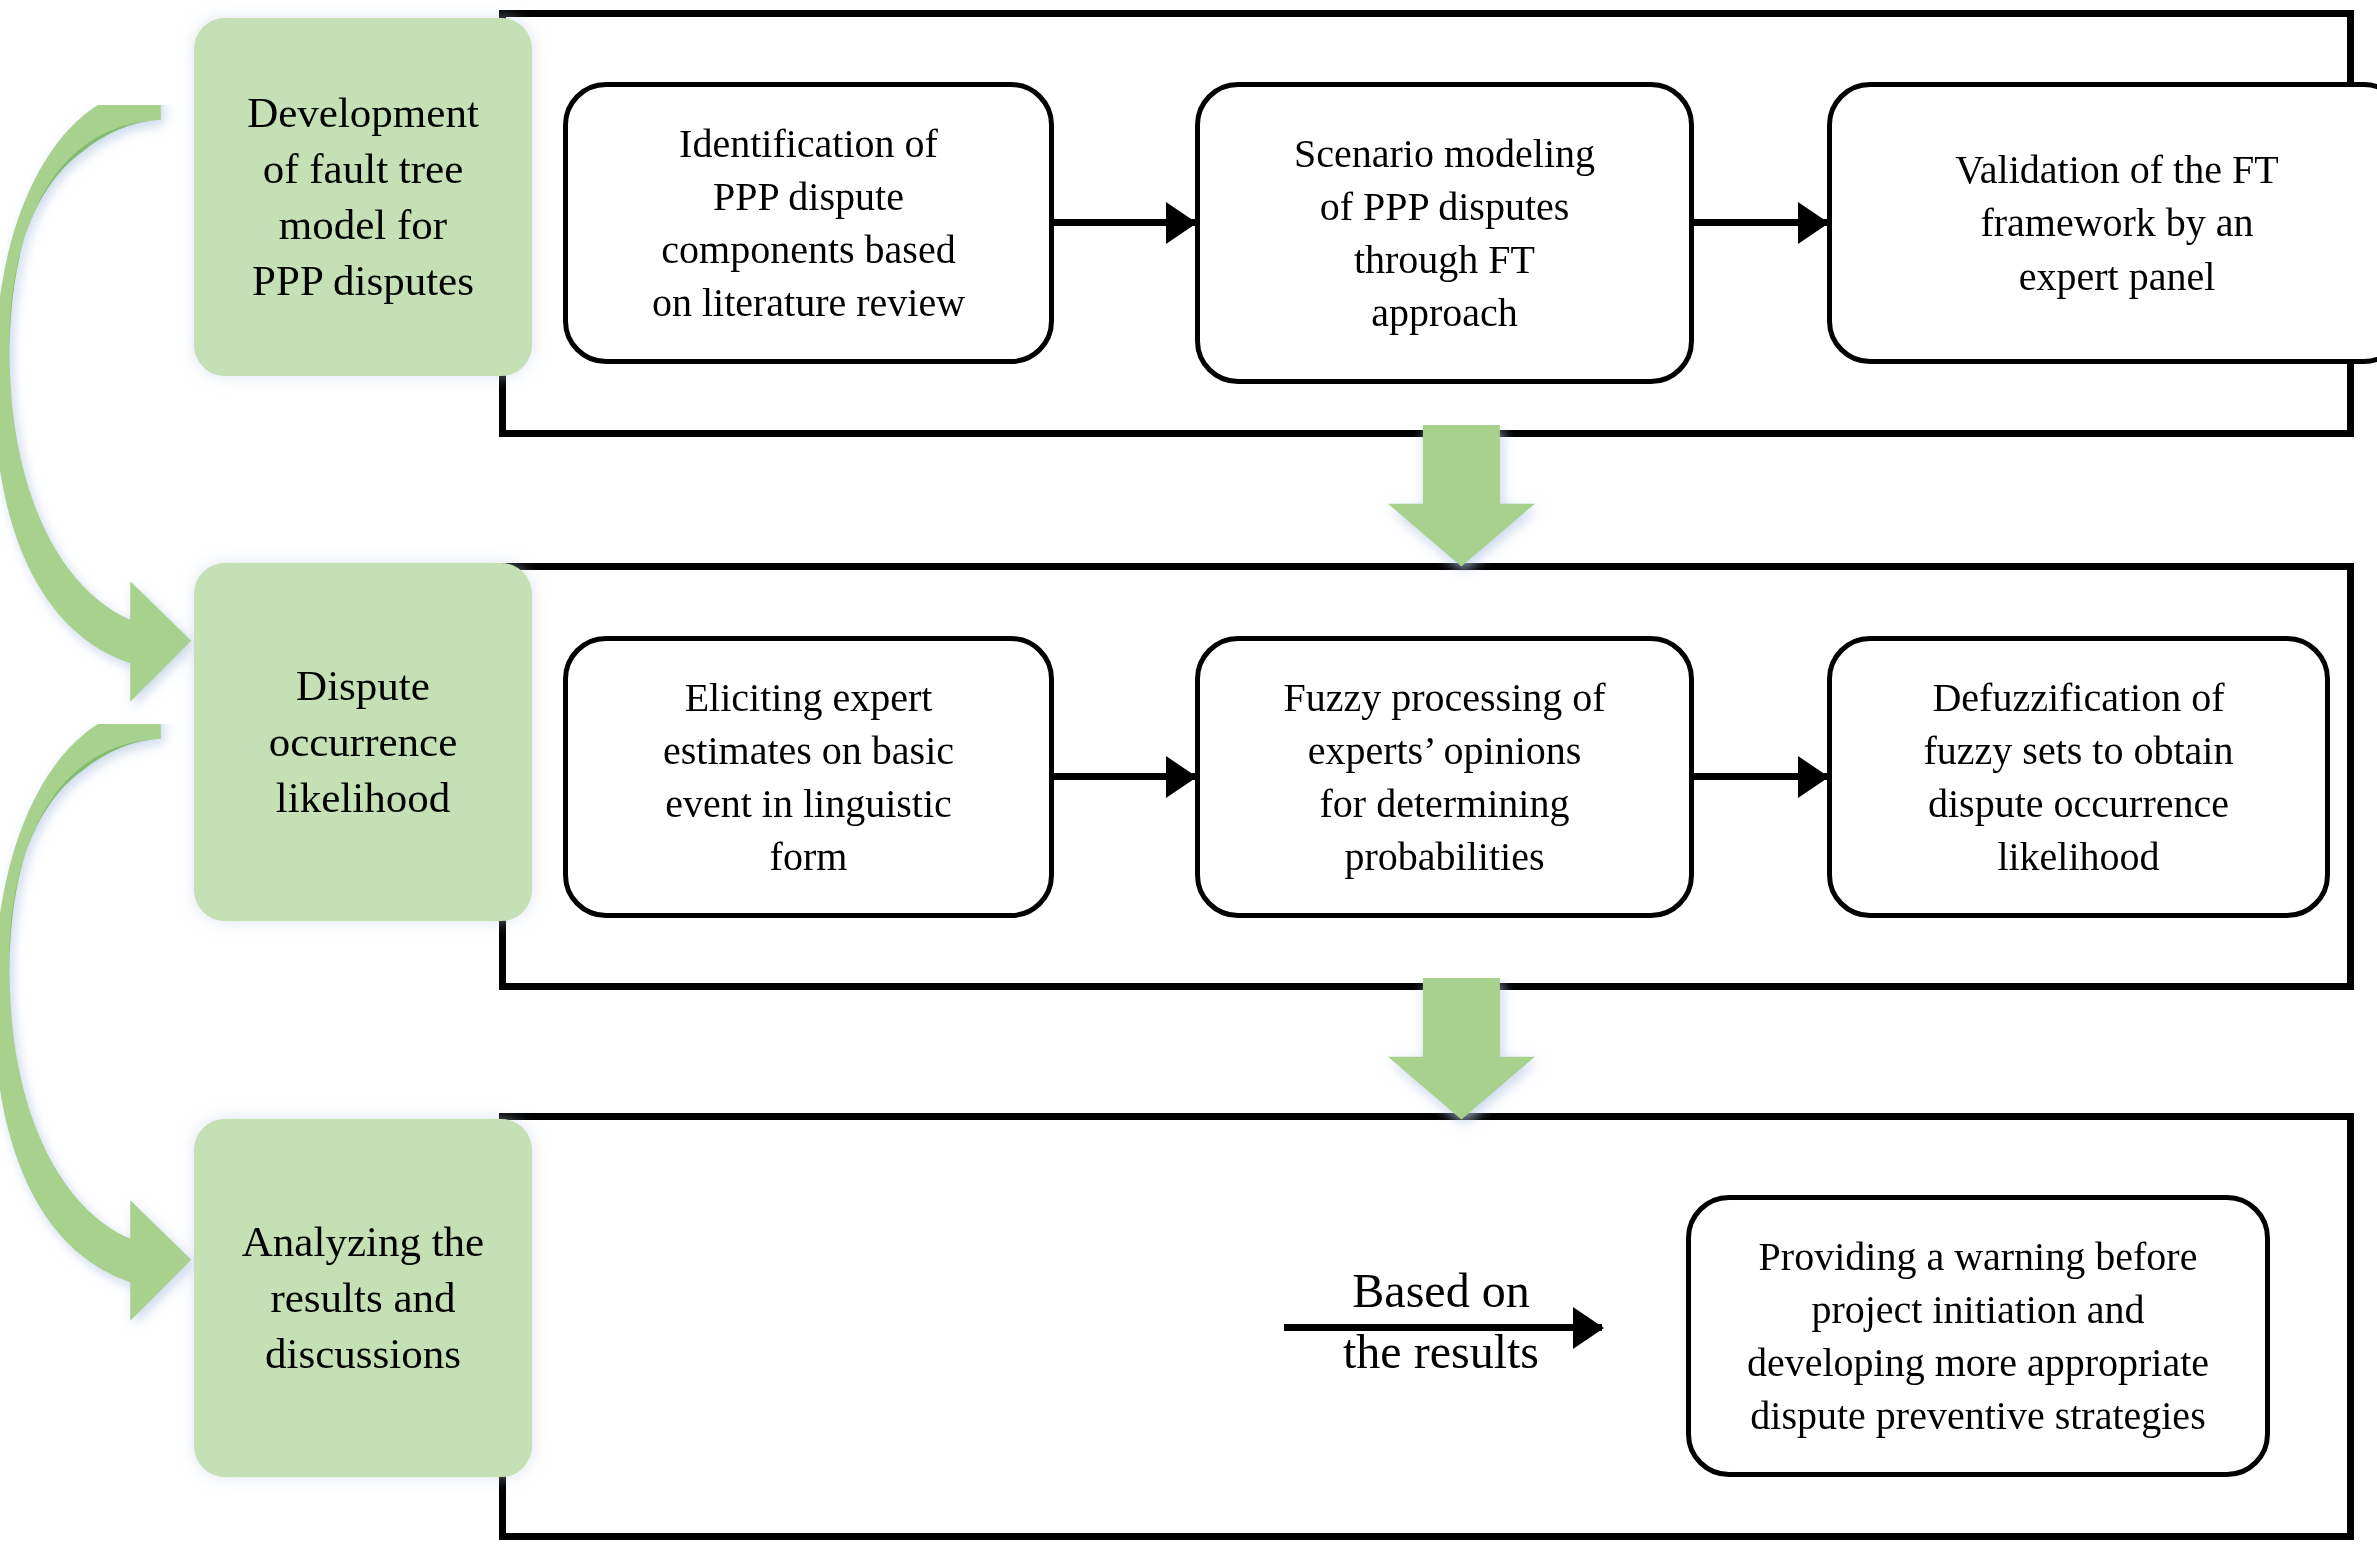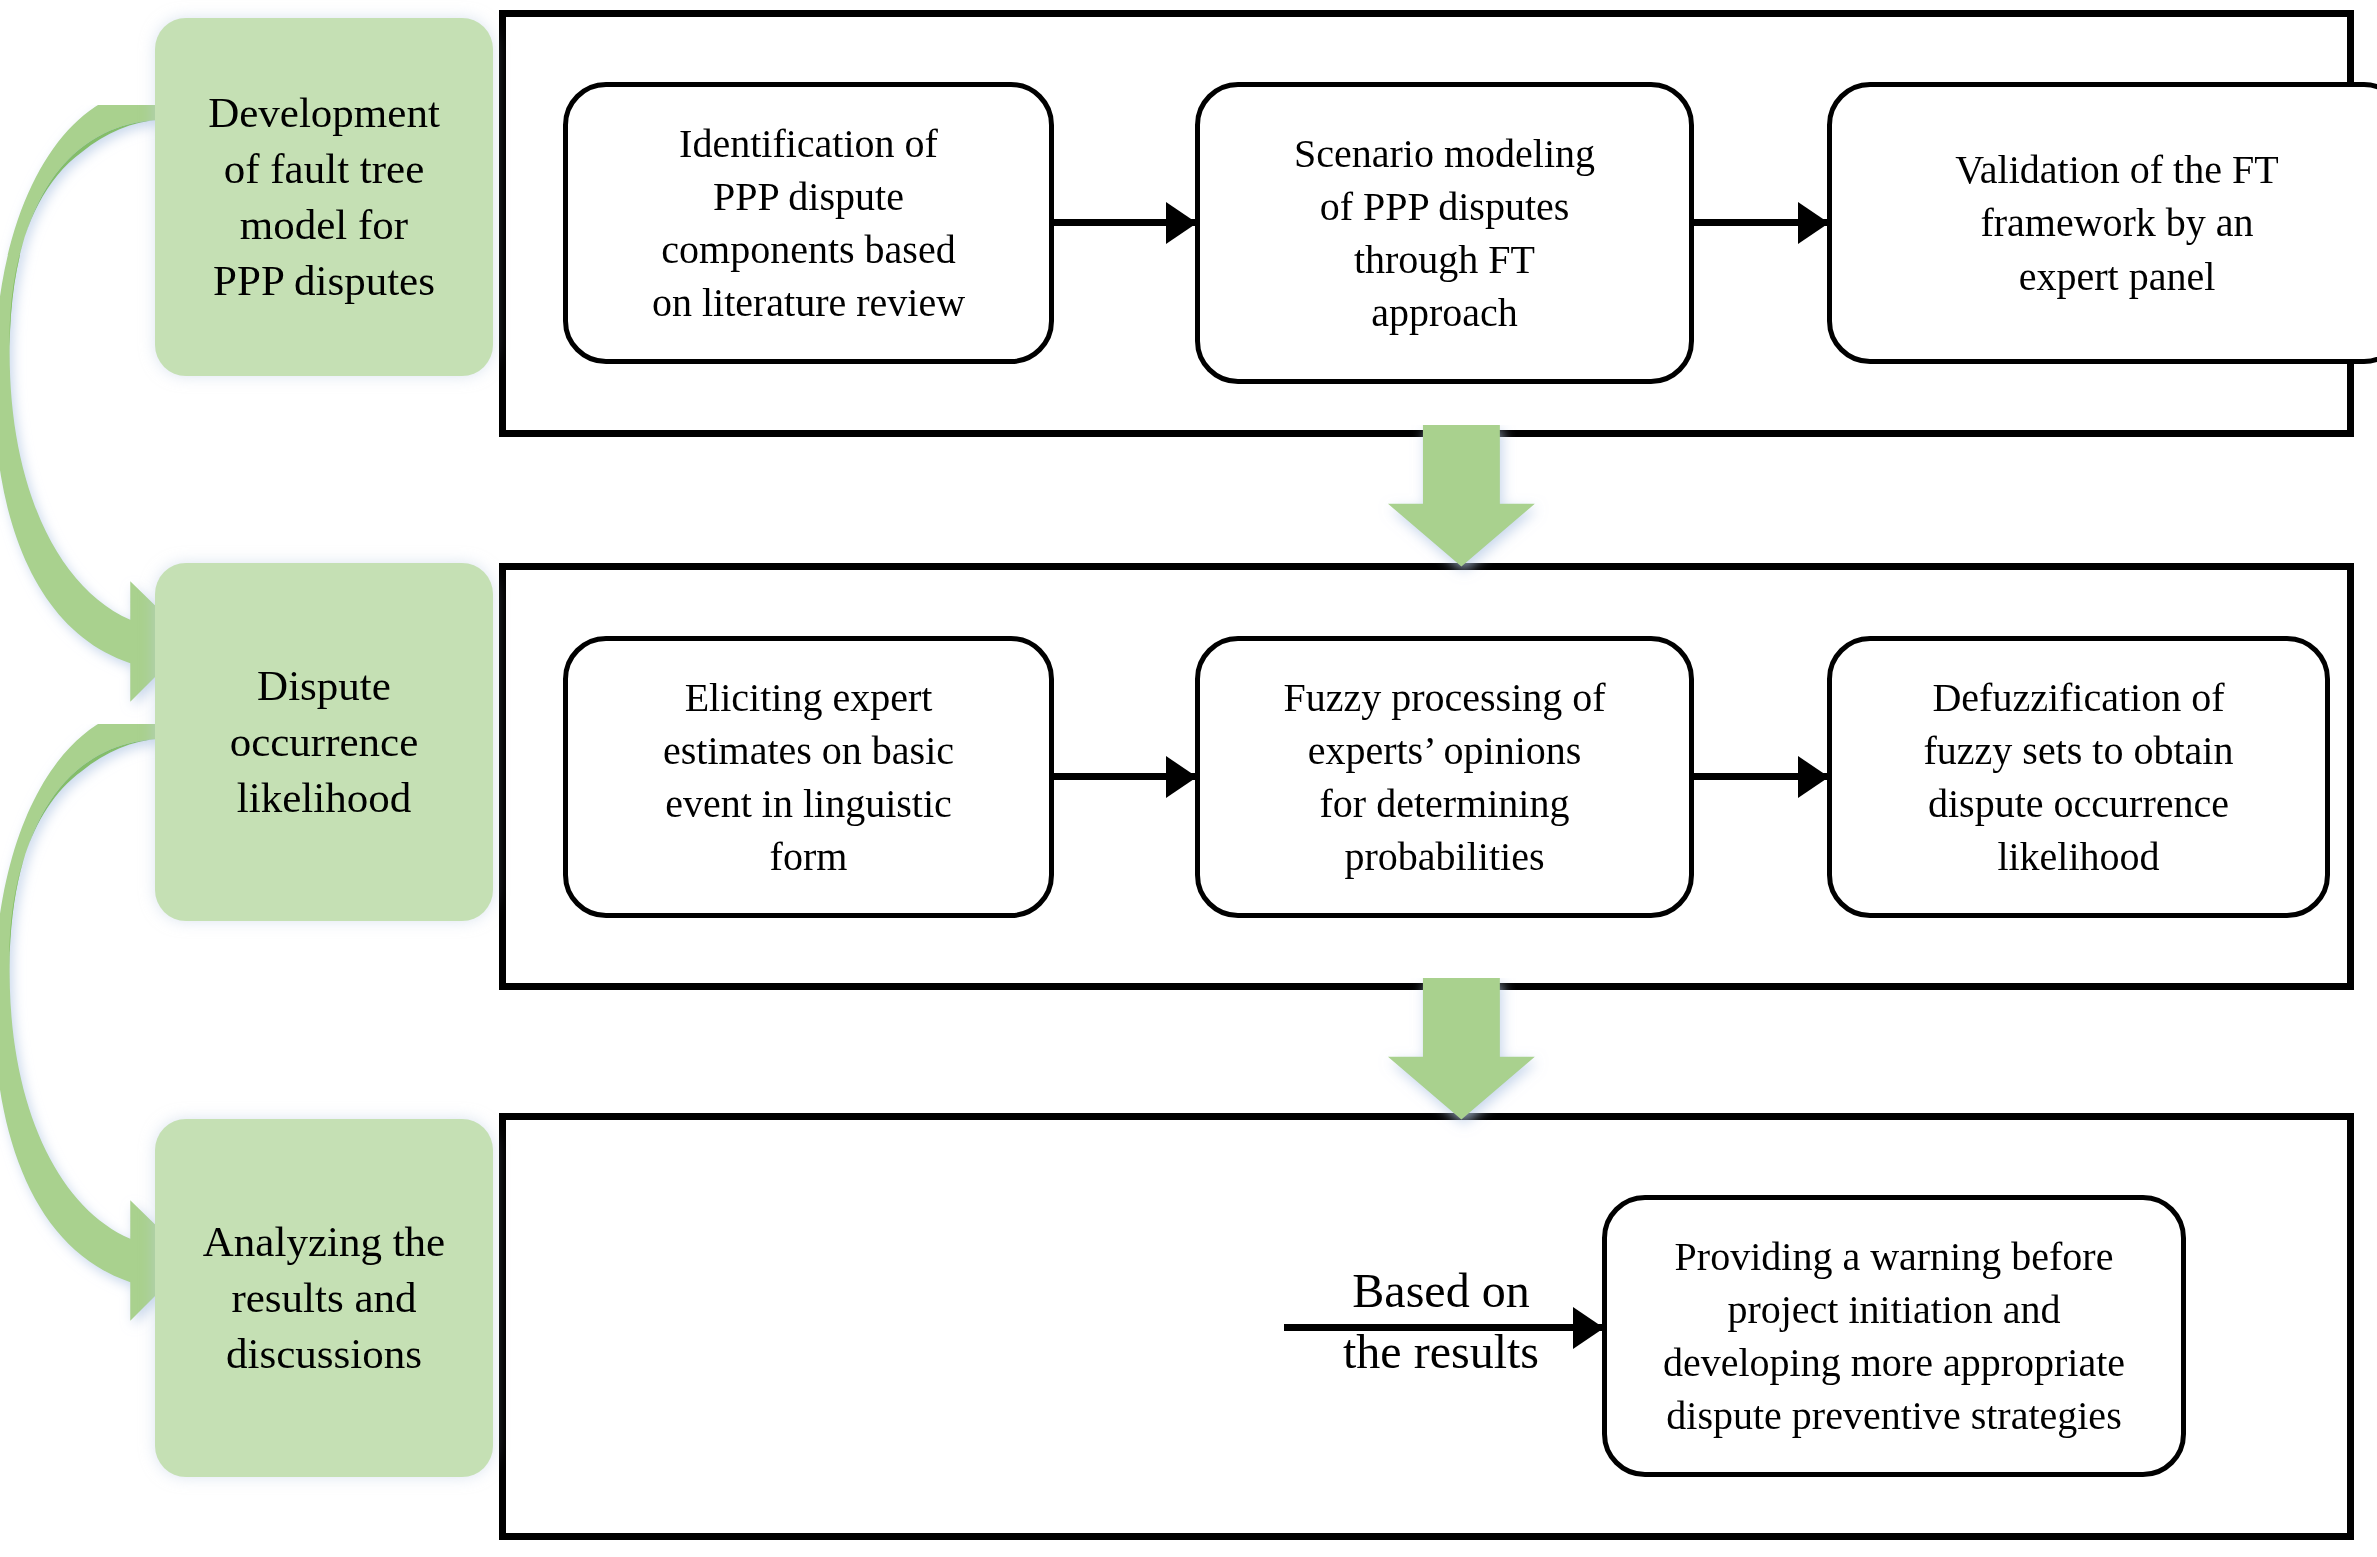--- a/index.html
+++ b/index.html
@@ -11,20 +11,21 @@
     position:absolute;
     background:#c5e0b4;
     border-radius:31px;
     display:flex;align-items:center;justify-content:center;
     text-align:center;
     color:#000;
     font-size:43px;
     line-height:1.30;
     z-index:6;
     box-shadow:0 0 14.5px rgba(190,205,225,.55);
+    margin-left:39px;
   }
   .phase span{display:block;padding:0 4.8px;}
 
   
   .rowbox{
     position:absolute;
     border:7.2px solid #000;
     background:#fff;
     box-sizing:border-box;
     z-index:4;
@@ -224,21 +225,21 @@
 
   <div class="conn" style="left:1284px;top:1324px;width:318px">
     <i class="head"></i>
   </div>
 
   <div class="connlabel" style="left:1288px;top:1260px;width:306px">
     <span class="lbl-txt">Based on
 the results</span>
   </div>
 
-  <div class="node" style="left:1602px;top:1195px;width:584px;height:282px">
+  <div class="node" style="left:1686px;top:1195px;width:584px;height:282px">
     <span class="lbl-txt">Providing a warning before
 project initiation and
 developing more appropriate
 dispute preventive strategies</span>
   </div>
 
 </div>
 
 
 </body></html>

